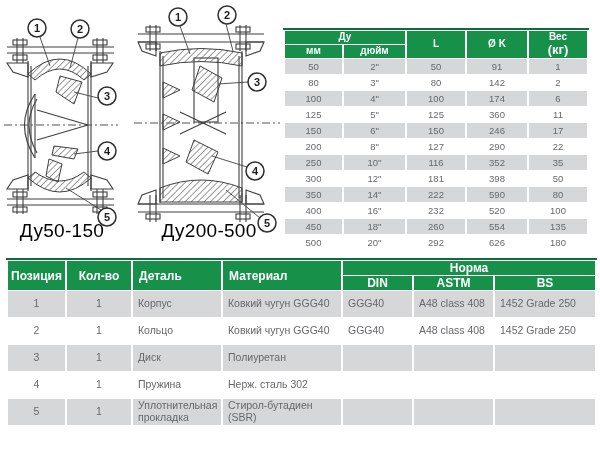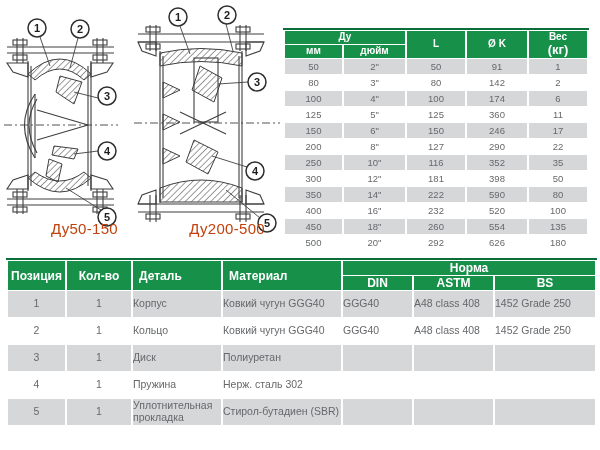--- a/index.html
+++ b/index.html
@@ -1,38 +1,38 @@
 <!DOCTYPE html>
 <html><head>
 <meta charset="utf-8">
 <style>
   * { margin:0; padding:0; box-sizing:border-box; }
   html,body { width:600px; height:450px; background:#fff; font-family:"Liberation Sans", sans-serif; }
   .page { position:relative; width:600px; height:450px; background:#fff; overflow:hidden; }
 
   .diag { position:absolute; }
-  .diagram-label { position:absolute; width:112px; text-align:right; font-size:15px; color:#c2410c; letter-spacing:.3px; }
+  .diagram-label { position:absolute; width:112px; text-align:center; font-size:19px; color:#000000; letter-spacing:.3px; }
   .label-left  { left:6px;  top:220px; }
   .label-right { left:153px; top:220px; }
 
   table { position:absolute; border-collapse:separate; border-spacing:2px 1px; table-layout:fixed; border-top:2px solid #0b6e38; }
   th { background:#17904a; color:#fff; font-weight:bold; vertical-align:middle; }
   td { color:#66686b; vertical-align:middle; background:#fff; overflow:hidden; white-space:nowrap; }
   tbody tr:nth-child(odd) td { background:#d5d7d8; }
 
   .dims { left:283px; top:28px; width:306px; }
   .dims th { font-size:10px; height:13px; text-align:center; line-height:1.05; }
   .dims th .sub { font-size:13px; font-weight:bold; }
   .dims td { font-size:9.5px; height:15px; text-align:center; }
 
   .parts { left:6px; top:258px; width:591px; }
   .parts th { font-size:12px; height:14px; text-align:center; }
   .parts th.l { text-align:left; padding-left:6px; }
   .parts td { font-size:10.5px; height:26px; text-align:center; white-space:normal; line-height:1.12; }
-  .parts td:nth-child(n+3) { text-align:left; }
+  .parts td:nth-child(n+3) { text-align:left; padding-left:5px; }
 </style>
 </head>
 <body>
 
 <div class="page">
 
   <svg class="diag" style="left:4px;top:6px" width="128" height="240" viewBox="0 0 128 240">
     <defs>
       <pattern id="hA" patternUnits="userSpaceOnUse" width="4.5" height="4.5" patternTransform="rotate(45)">
         <line x1="0" y1="0" x2="0" y2="4.5" stroke="#4a4a4a" stroke-width="1.1"></line>

